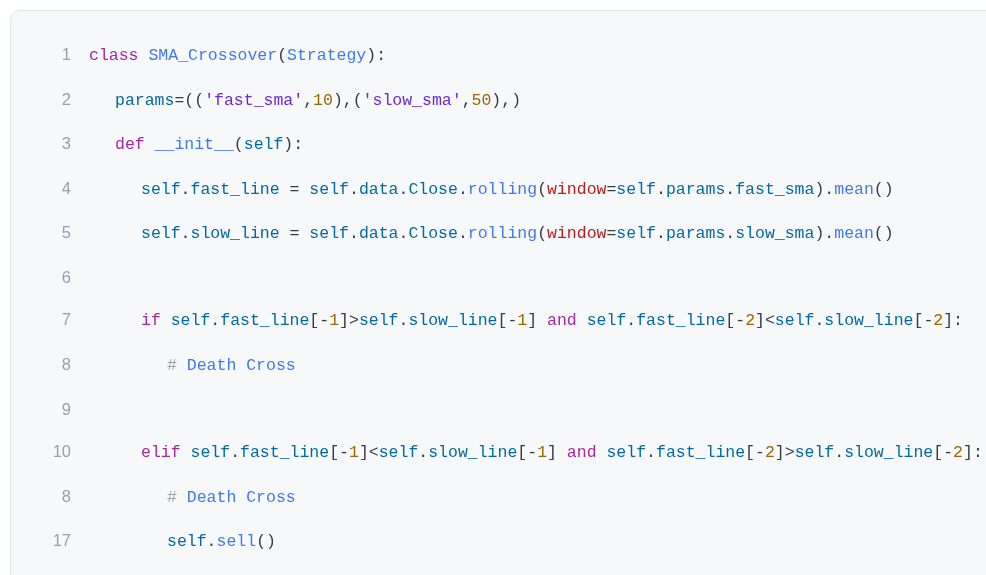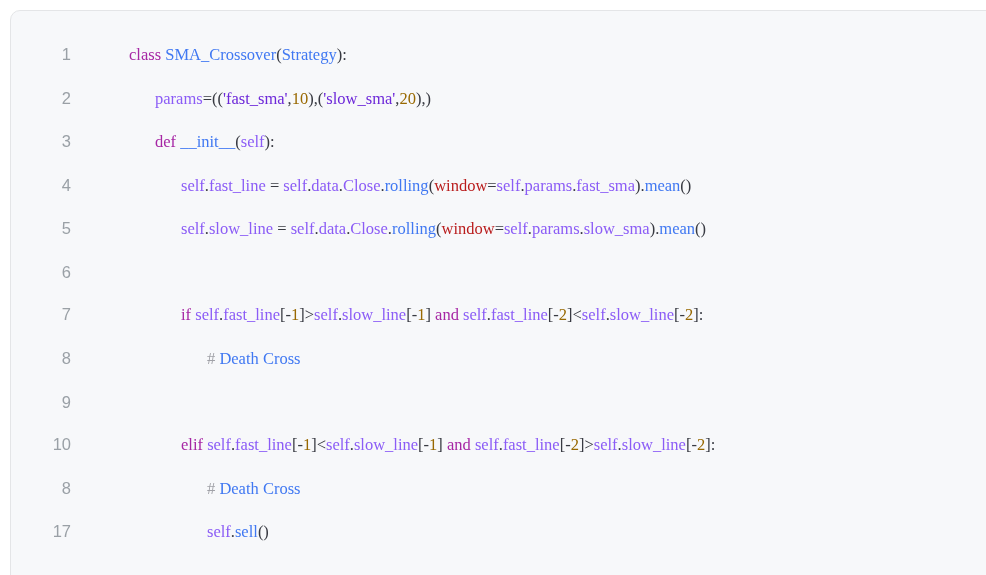--- a/index.html
+++ b/index.html
@@ -27,48 +27,47 @@
     width: 40px;
     text-align: right;
     color: #9aa0a6;
     font-family: -apple-system, BlinkMacSystemFont, "Segoe UI", sans-serif;
     padding-right: 18px;
     flex-shrink: 0;
     user-select: none;
   }
   .code-content {
     white-space: pre;
-    font-family: Liberation Serif, serif;
+    font-family: Liberation Mono, monospace;
     color: #2c2c2c;
-    margin-left: 40px;
   }
   .indent1 { padding-left: 26px; }
   .indent2 { padding-left: 52px; }
   .indent3 { padding-left: 78px; }
 
   .kw-purple { color: #a626a4; }
   .fn-blue { color: #4078f2; }
   .str-green { color: #6d28d9; }
   .num-brown { color: #986801; }
   .attr-brown { color: #b91c1c; }
-  .txt { color: #8b5cf6; }
+  .txt { color: #0369a1; }
   .punct { color: #383a42; }
   .comment { color: #a0a1a7; }
 </style>
 </head>
 <body>
 
 <div class="code-block" id="code-container">
     <div class="code-line">
       <span class="line-number">1</span>
       <span class="code-content indent0"><span class="kw-purple">class </span><span class="fn-blue">SMA_Crossover</span><span class="punct">(</span><span class="fn-blue">Strategy</span><span class="punct">):</span></span>
     </div>
     <div class="code-line">
       <span class="line-number">2</span>
-      <span class="code-content indent1"><span class="txt">params</span><span class="punct">=((</span><span class="str-green">'fast_sma'</span><span class="punct">,</span><span class="num-brown">10</span><span class="punct">),(</span><span class="str-green">'slow_sma'</span><span class="punct">,</span><span class="num-brown">20</span><span class="punct">),)</span></span>
+      <span class="code-content indent1"><span class="txt">params</span><span class="punct">=((</span><span class="str-green">'fast_sma'</span><span class="punct">,</span><span class="num-brown">10</span><span class="punct">),(</span><span class="str-green">'slow_sma'</span><span class="punct">,</span><span class="num-brown">50</span><span class="punct">),)</span></span>
     </div>
     <div class="code-line">
       <span class="line-number">3</span>
       <span class="code-content indent1"><span class="kw-purple">def </span><span class="fn-blue">__init__</span><span class="punct">(</span><span class="txt">self</span><span class="punct">):</span></span>
     </div>
     <div class="code-line">
       <span class="line-number">4</span>
       <span class="code-content indent2"><span class="txt">self</span><span class="punct">.</span><span class="txt">fast_line </span><span class="punct">= </span><span class="txt">self</span><span class="punct">.</span><span class="txt">data</span><span class="punct">.</span><span class="txt">Close</span><span class="punct">.</span><span class="fn-blue">rolling</span><span class="punct">(</span><span class="attr-brown">window</span><span class="punct">=</span><span class="txt">self</span><span class="punct">.</span><span class="txt">params</span><span class="punct">.</span><span class="txt">fast_sma</span><span class="punct">).</span><span class="fn-blue">mean</span><span class="punct">()</span></span>
     </div>
     <div class="code-line">

